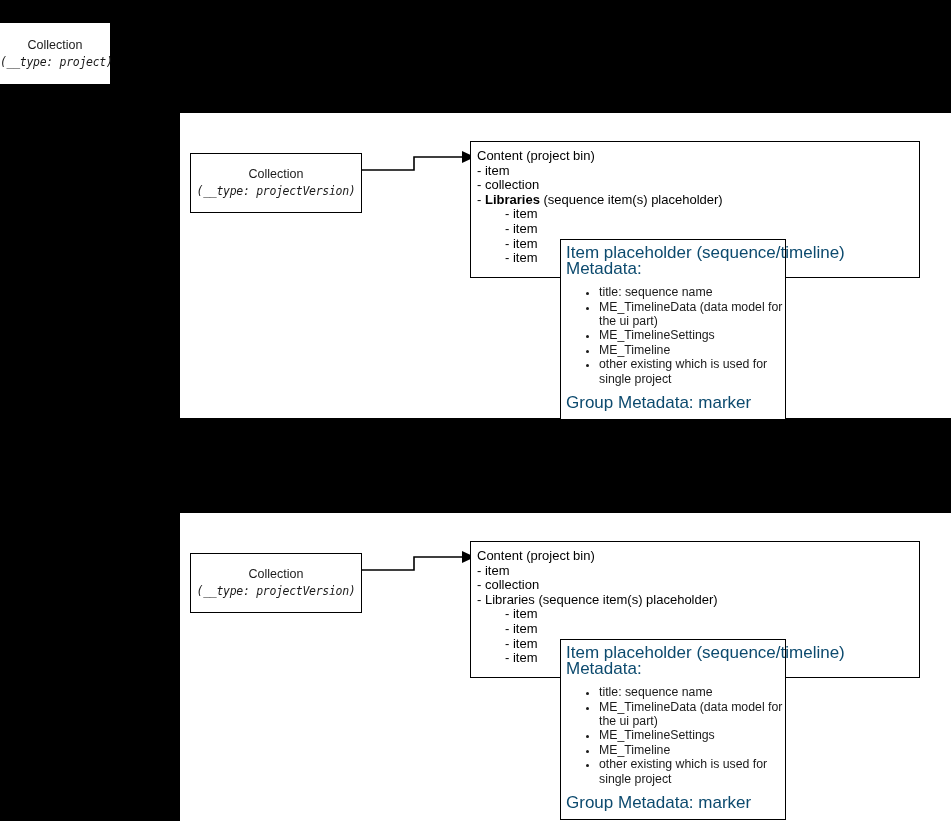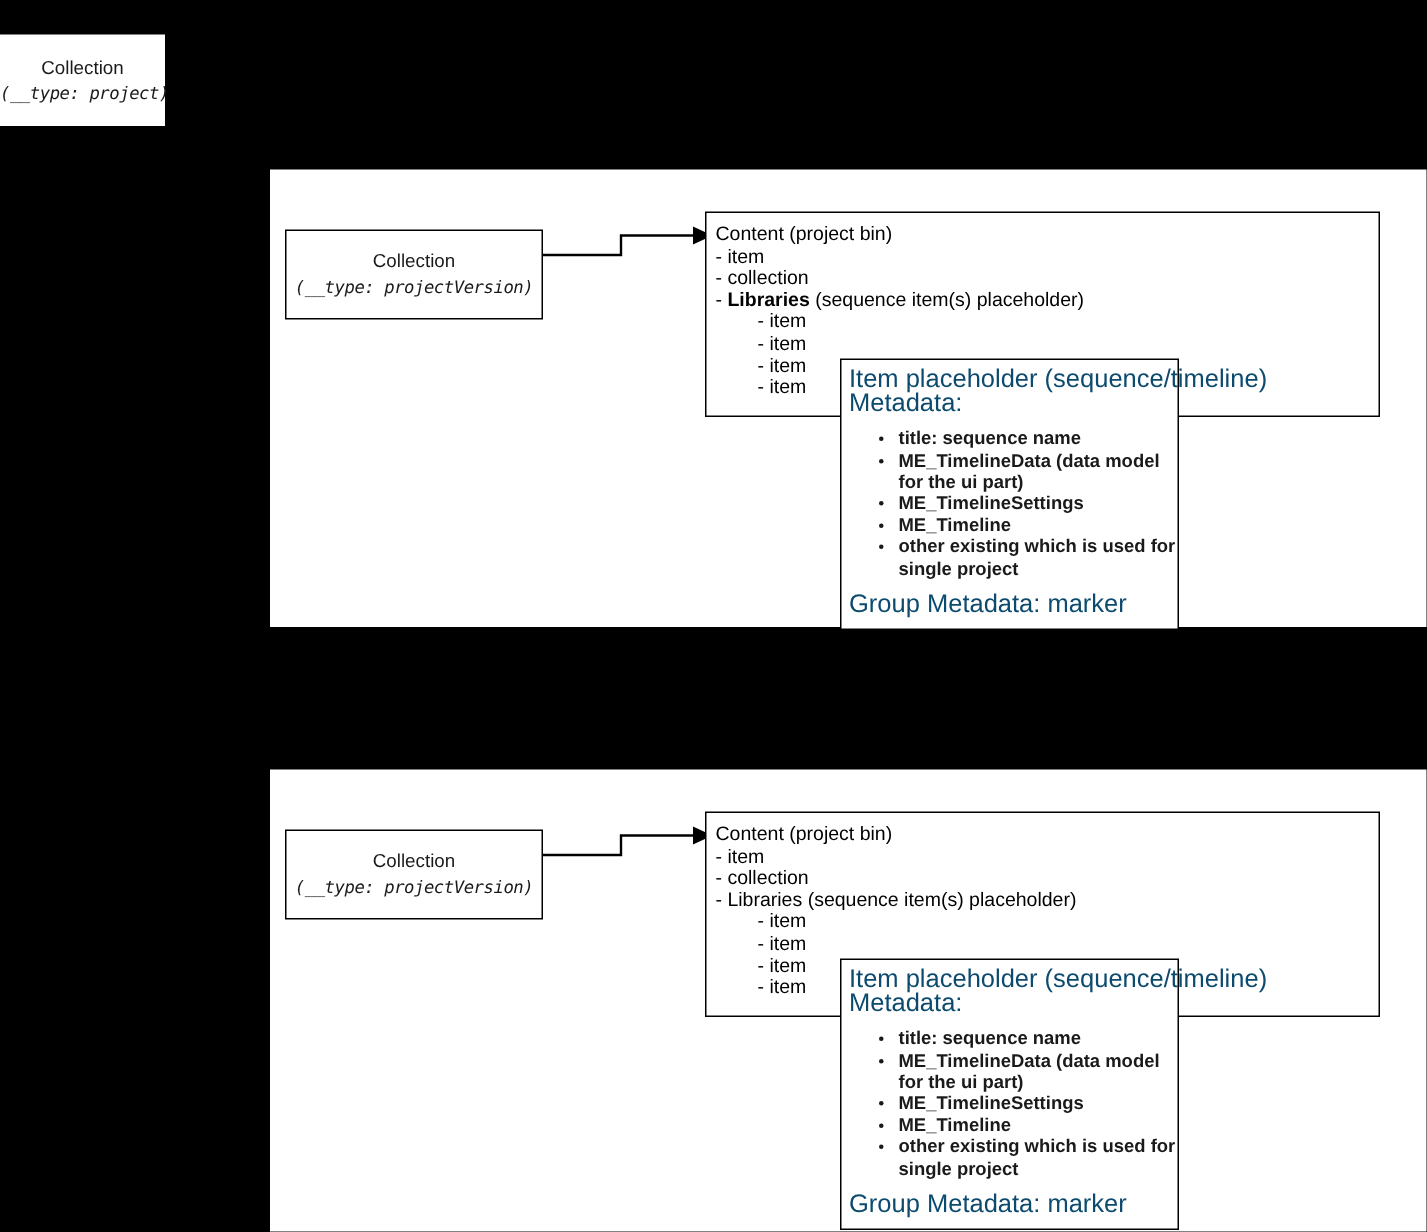--- a/index.html
+++ b/index.html
@@ -104,21 +104,20 @@
   .placeholder-box .ph-line {
     font-size: 17px;
     color: #0c4a6e;
     line-height: 15.6px;
     white-space: nowrap;
   }
   .placeholder-box ul {
     margin: 9px 0 9px 0;
     padding-left: 33px;
     list-style-type: disc;
-    font-weight: bold;
   }
   .placeholder-box li {
     font-size: 12.3px;
     color: #1a1a1a;
     line-height: 14.4px;
     margin: 0;
     padding: 0;
   }
   .placeholder-box li::marker {
     font-size: 11px;

